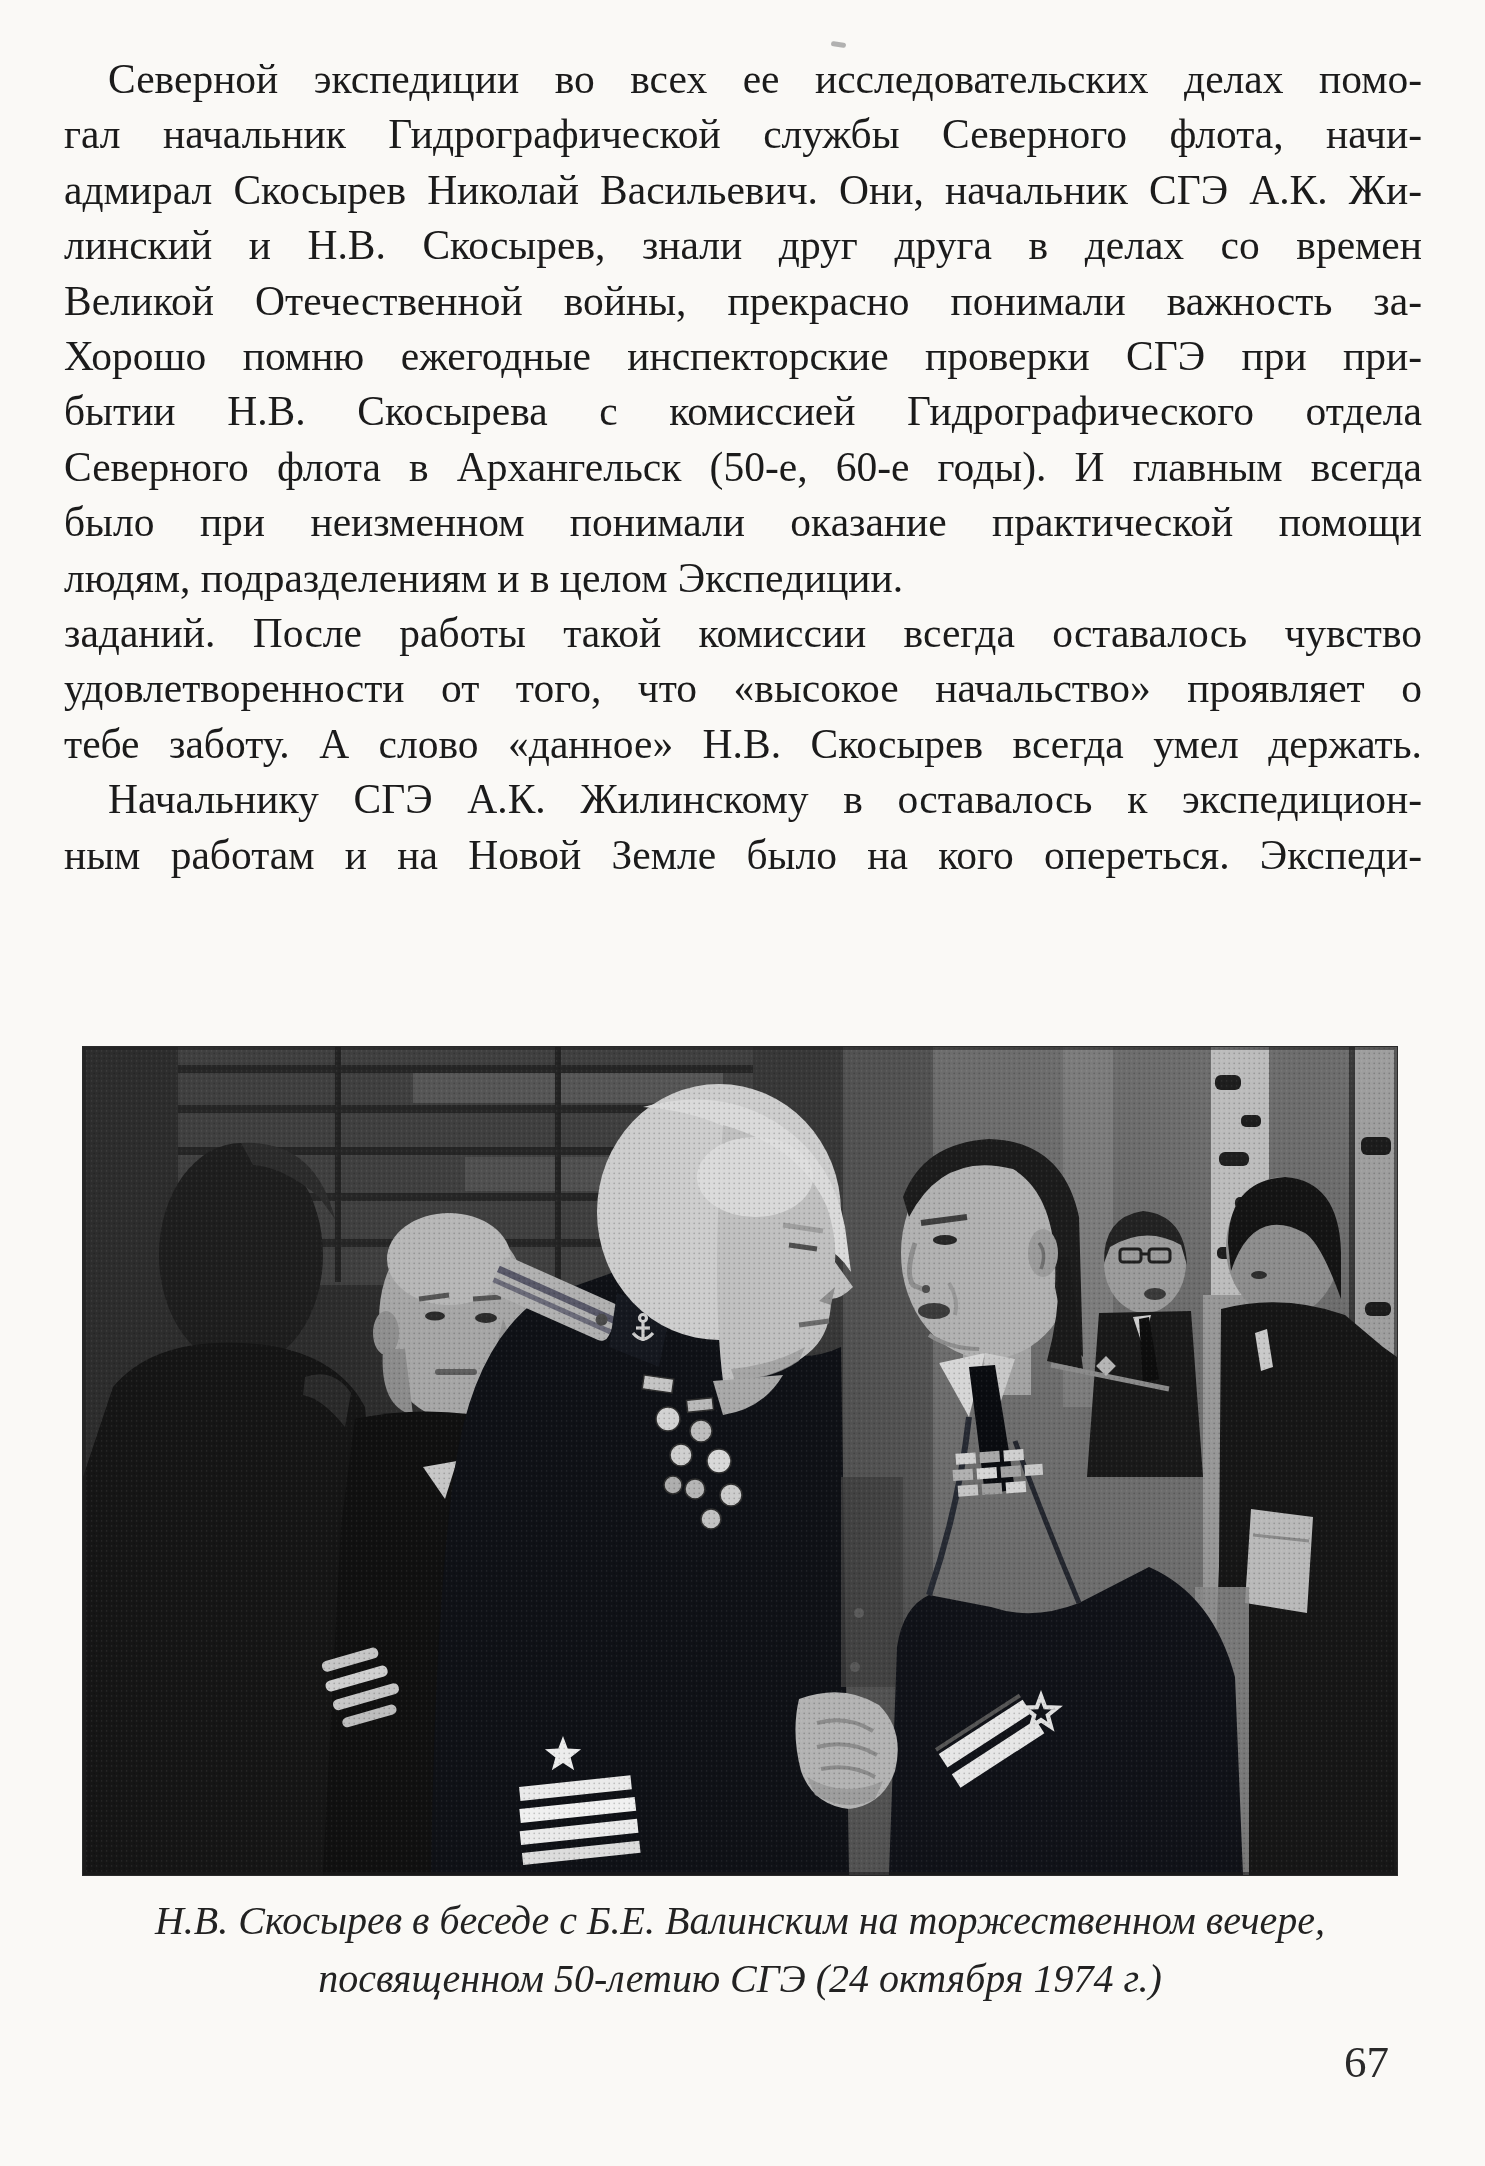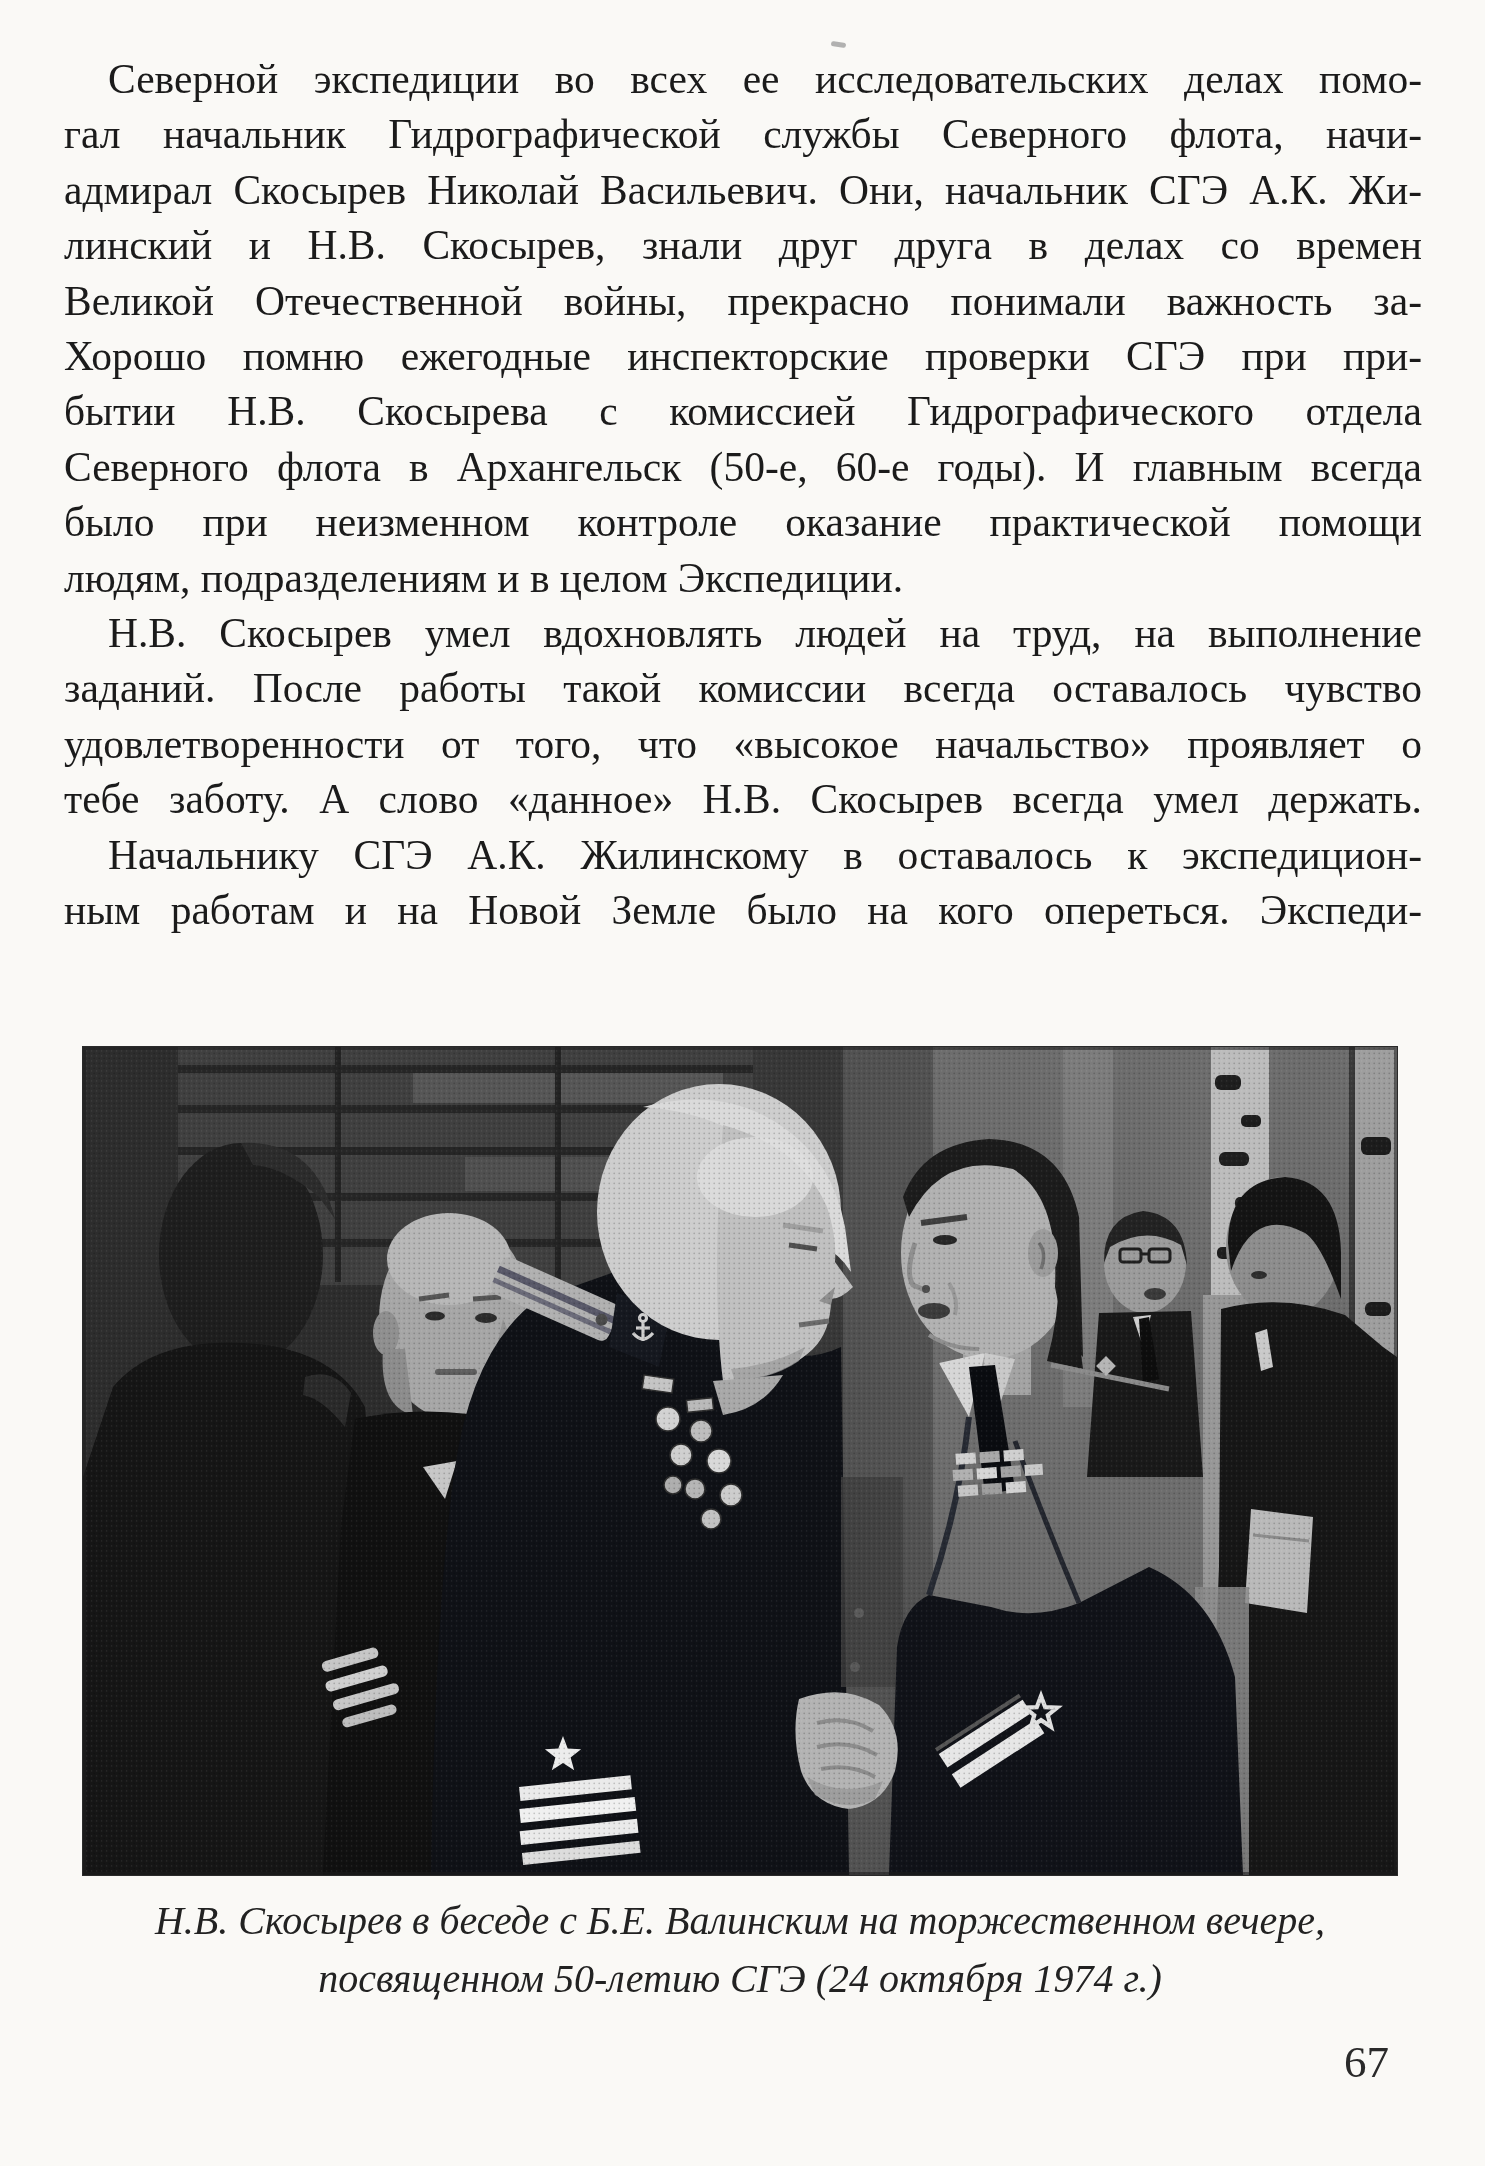--- a/index.html
+++ b/index.html
@@ -49,23 +49,22 @@
 
 <div class="body-text">
   <div class="line indent">Северной экспедиции во всех ее исследовательских делах помо-</div>
   <div class="line">гал начальник Гидрографической службы Северного флота, начи-</div>
   <div class="line">адмирал Скосырев Николай Васильевич. Они, начальник СГЭ А.К. Жи-</div>
   <div class="line">линский и Н.В. Скосырев, знали друг друга в делах со времен</div>
   <div class="line">Великой Отечественной войны, прекрасно понимали важность за-</div>
   <div class="line">Хорошо помню ежегодные инспекторские проверки СГЭ при при-</div>
   <div class="line">бытии Н.В. Скосырева с комиссией Гидрографического отдела</div>
   <div class="line">Северного флота в Архангельск (50-е, 60-е годы). И главным всегда</div>
-  <div class="line">было при неизменном контроле оказание практической помощи</div>
+  <div class="line">было при неизменном понимали оказание практической помощи</div>
   <div class="line short">людям, подразделениям и в целом Экспедиции.</div>
-  <div class="line indent">Н.В. Скосырев умел вдохновлять людей на труд, на выполнение</div>
   <div class="line">заданий. После работы такой комиссии всегда оставалось чувство</div>
   <div class="line">удовлетворенности от того, что «высокое начальство» проявляет о</div>
   <div class="line">тебе заботу. А слово «данное» Н.В. Скосырев всегда умел держать.</div>
   <div class="line indent">Начальнику СГЭ А.К. Жилинскому в оставалось к экспедицион-</div>
   <div class="line">ным работам и на Новой Земле было на кого опереться. Экспеди-</div>
 </div>
 
 <div class="photo-wrap">
 <svg viewBox="0 0 1314 828" preserveAspectRatio="none" xmlns="http://www.w3.org/2000/svg">
   <defs>

